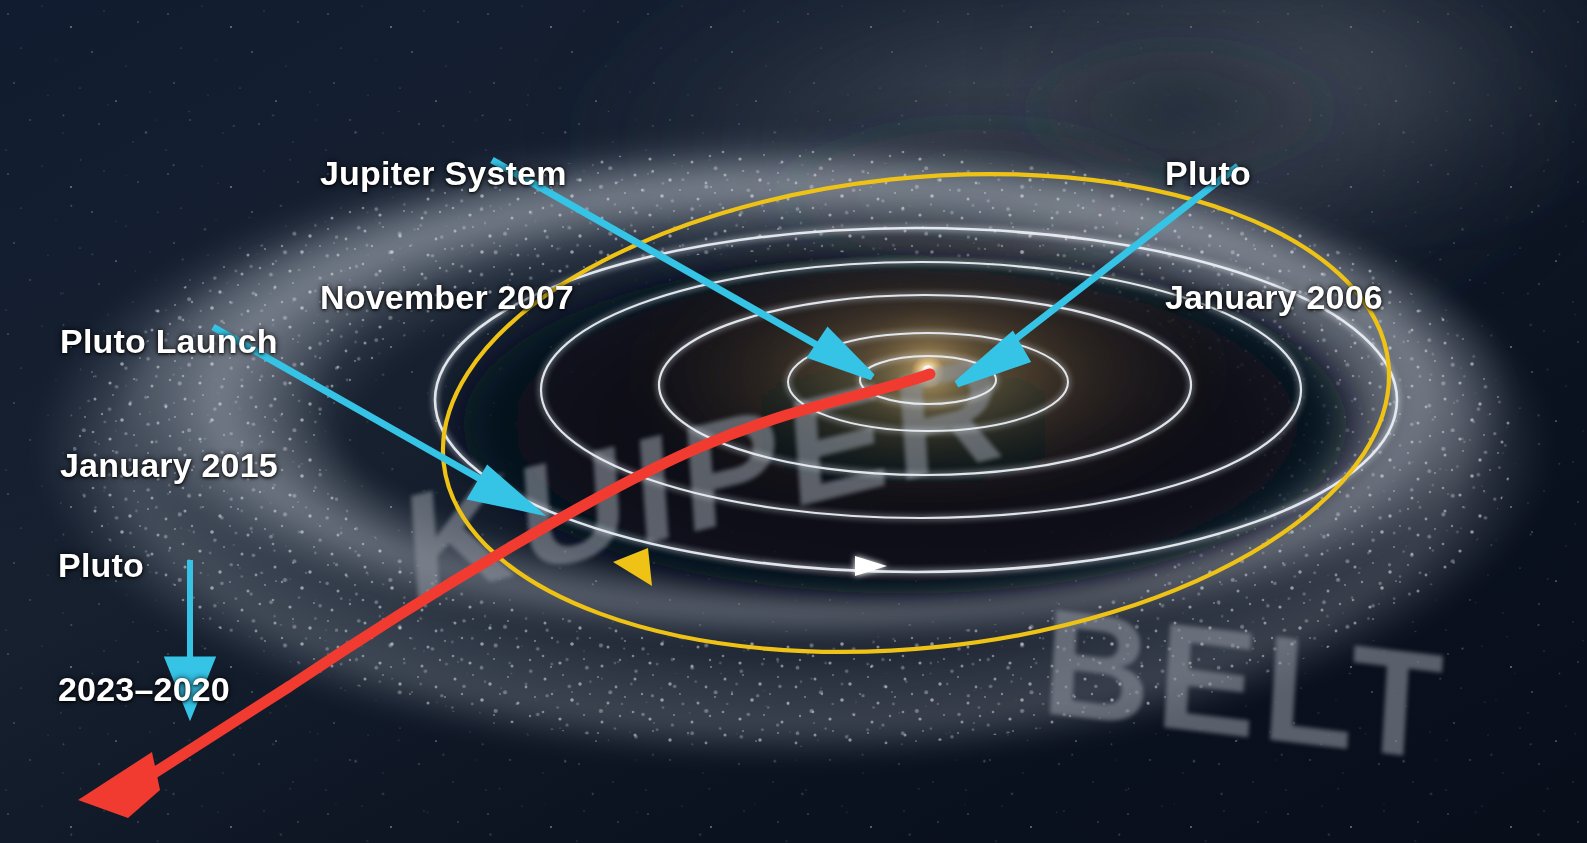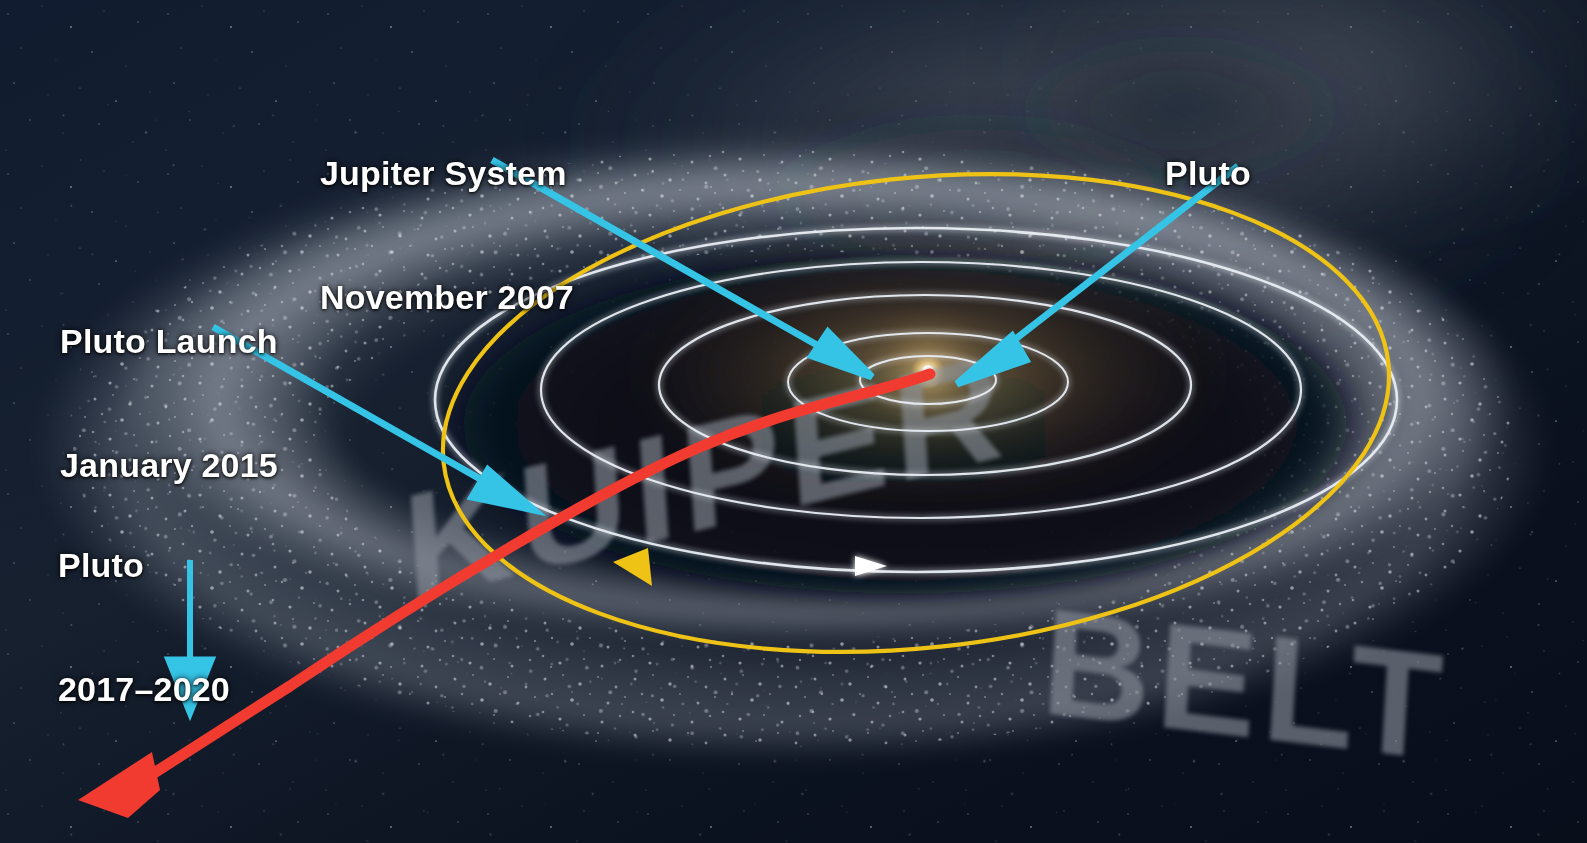--- a/index.html
+++ b/index.html
@@ -246,25 +246,26 @@
     </g>
   </svg>
 
   <div class="lbl ta-c" style="left:320px; top:70px; width:300px;">
     <div>Jupiter System</div>
     <div>November 2007</div>
   </div>
 
   <div class="lbl ta-c" style="left:1165px; top:70px; width:290px;">
     <div>Pluto</div>
+    <div>January 2006</div>
   </div>
 
   <div class="lbl ta-c" style="left:60px; top:238px; width:278px;">
     <div>Pluto Launch</div>
     <div>January 2015</div>
   </div>
 
   <div class="lbl ta-c" style="left:58px; top:462px; width:262px;">
     <div>Pluto</div>
-    <div>2017–2020</div>
+    <div>2023–2020</div>
   </div>
 
 </div>
 
 </body></html>

